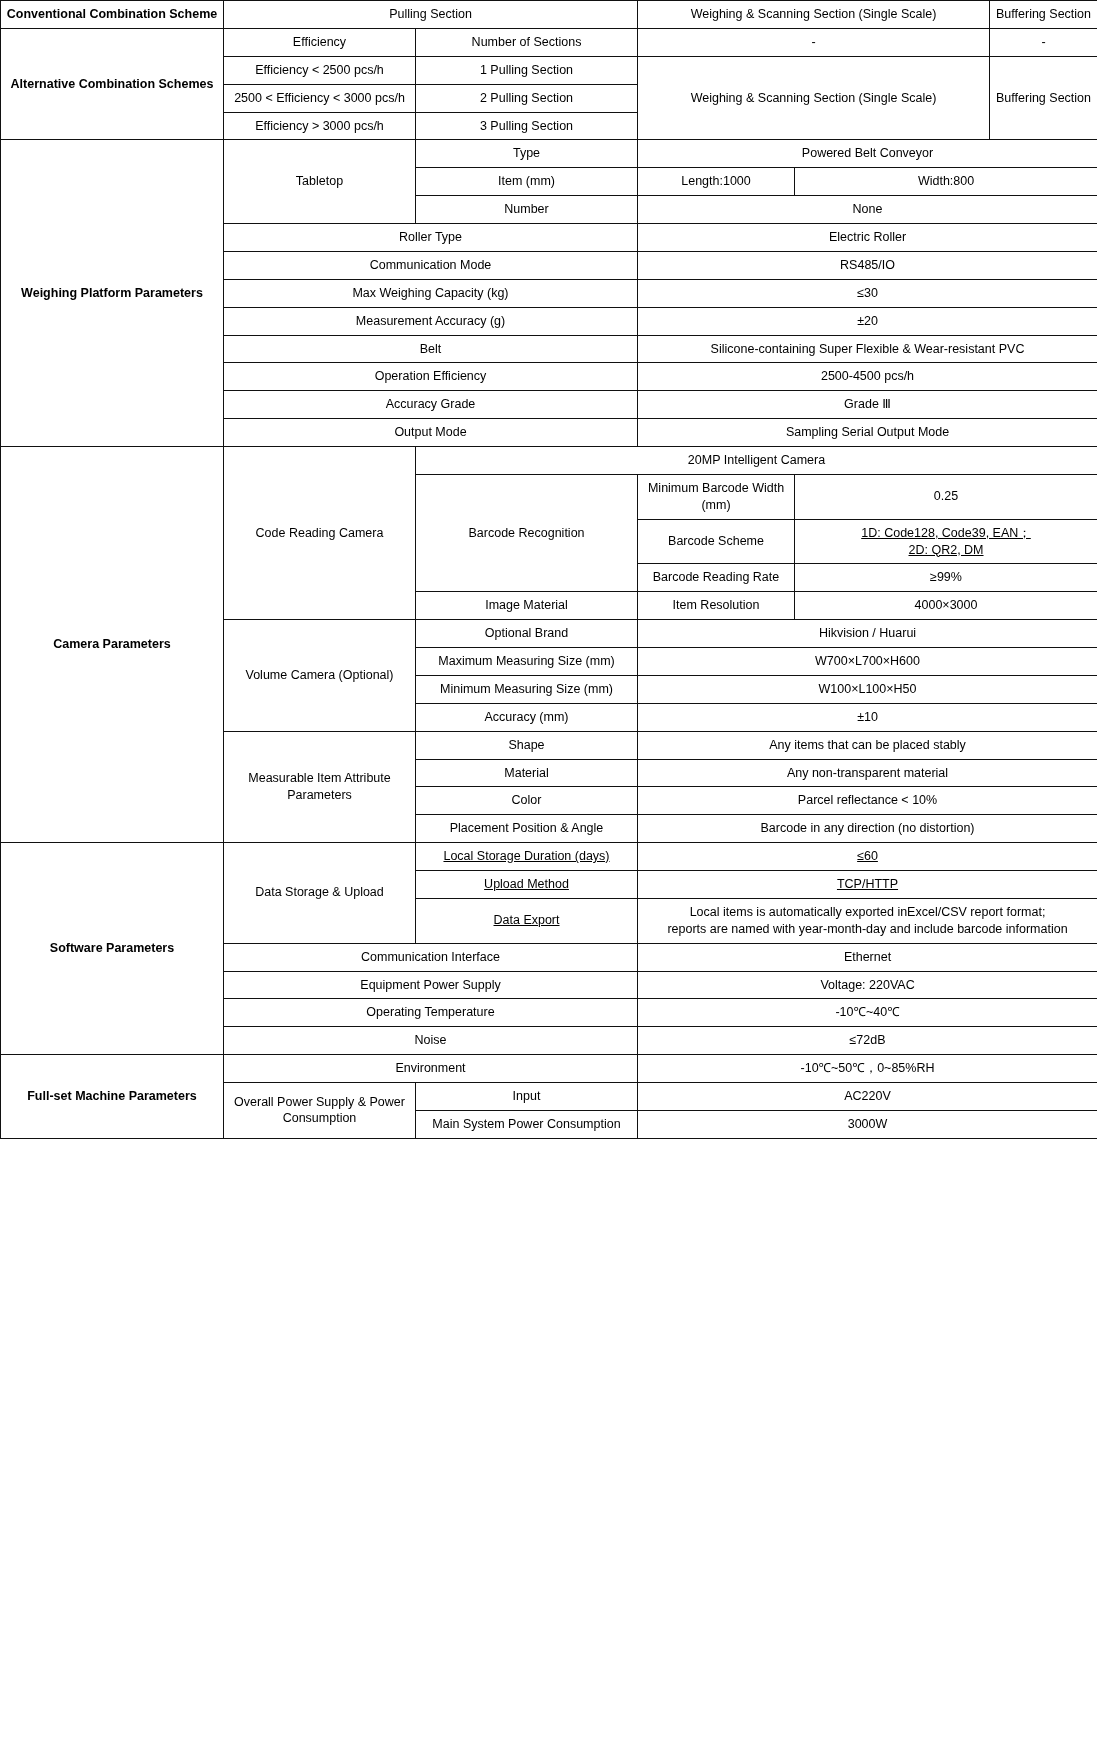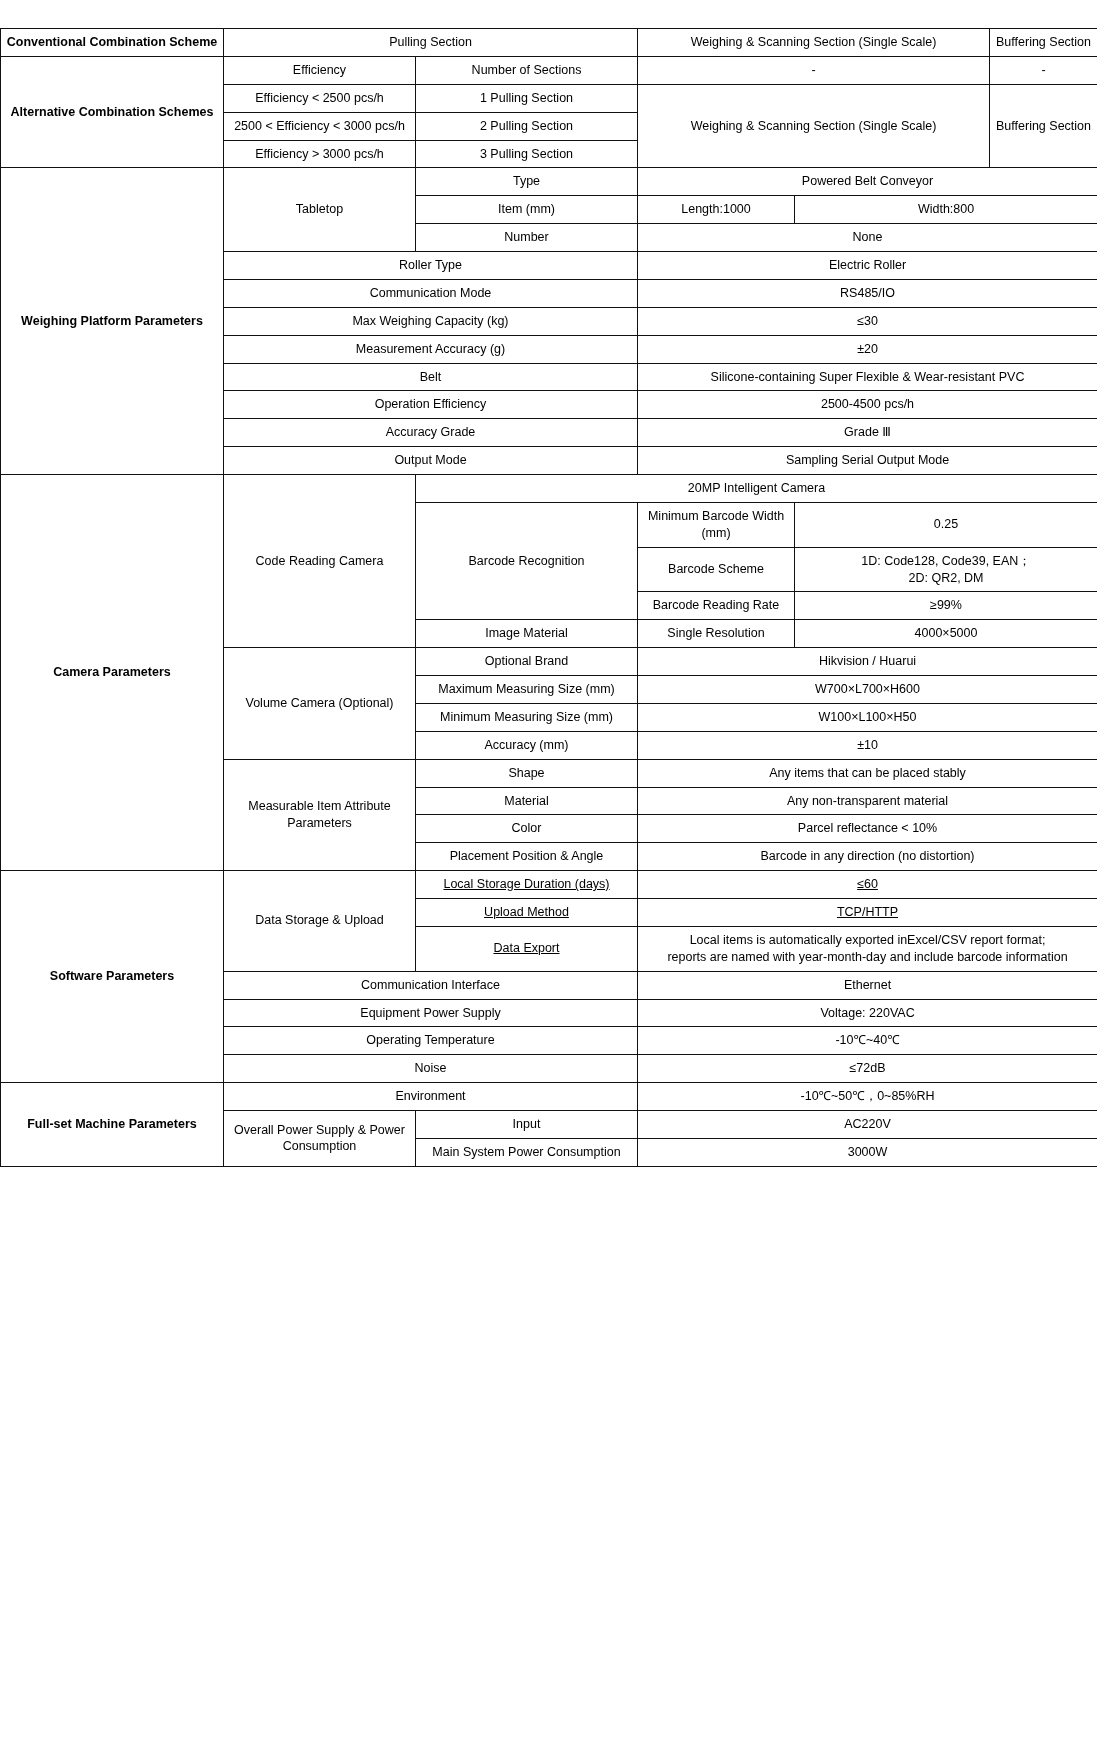--- a/index.html
+++ b/index.html
@@ -10,21 +10,20 @@
   body {
     width: 1097px;
     font-family: "Liberation Sans", sans-serif;
     color: #000000;
     -webkit-font-smoothing: antialiased;
   }
   table.spec {
     border-collapse: collapse;
     width: 1097px;
     table-layout: fixed;
-    margin-top: 28px;
   }
   table.spec td {
     border: 1px solid #111111;
     text-align: center;
     vertical-align: middle;
     font-size: 12.5px;
     line-height: 1.35;
     padding: 5px 4px;
     word-wrap: break-word;
     overflow-wrap: break-word;
@@ -32,20 +31,21 @@
   
   td.section {
     font-weight: bold;
     font-size: 13.5px;
     padding: 6px 6px;
   }
   
   td.left {
     text-align: left;
     padding-left: 9px;
+    text-decoration: underline;
   }
   
   td.big {
     font-size: 14.5px;
     text-decoration: underline;
   }
   td.big-left {
     font-size: 14.5px;
     text-align: left;
     padding-left: 9px;
@@ -160,22 +160,22 @@
       <td colspan="2" rowspan="2" class="left ml">1D: Code128, Code39, EAN；
 2D: QR2, DM</td>
     </tr>
     <tr></tr>
     <tr>
       <td>Barcode Reading Rate</td>
       <td colspan="2">≥99%</td>
     </tr>
     <tr>
       <td>Image Material</td>
-      <td>Single Resolution</td>
-      <td colspan="2">4000×5000</td>
+      <td>Item Resolution</td>
+      <td colspan="2">4000×3000</td>
     </tr>
 
     <tr>
       <td rowspan="4">Volume Camera (Optional)</td>
       <td>Optional Brand</td>
       <td colspan="3">Hikvision / Huarui</td>
     </tr>
     <tr>
       <td>Maximum Measuring Size (mm)</td>
       <td colspan="3">W700×L700×H600</td>

